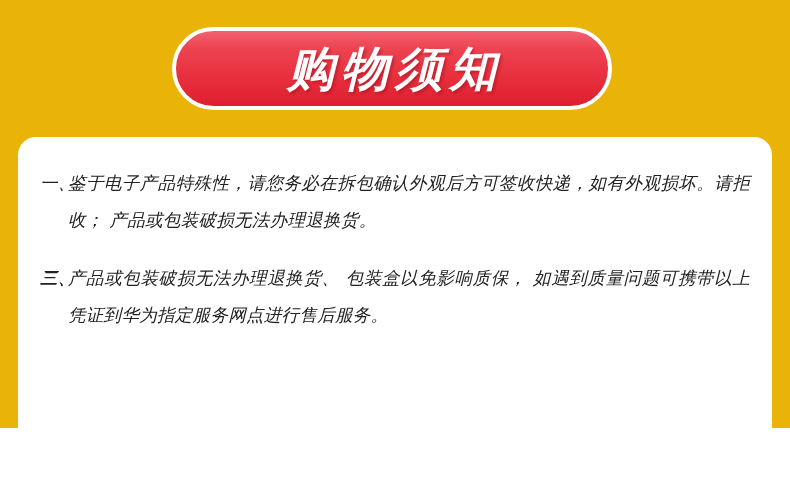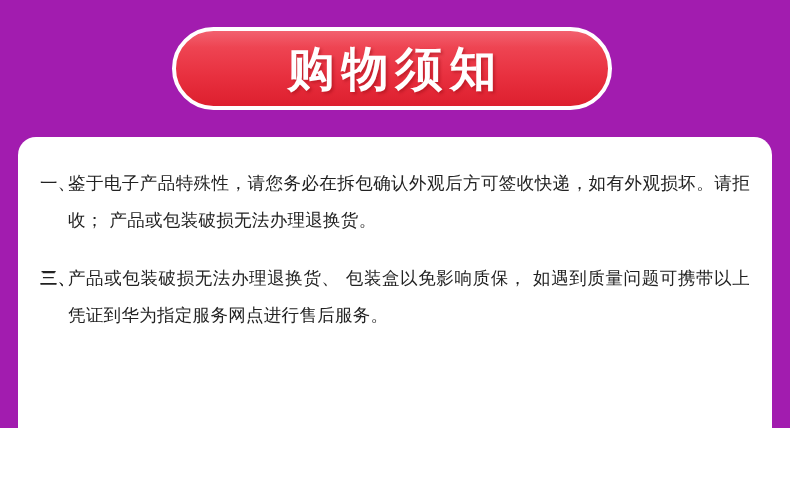--- a/index.html
+++ b/index.html
@@ -10,22 +10,23 @@
     width: 790px;
     height: 489px;
     overflow: hidden;
     font-family: "Liberation Sans", "DejaVu Sans", sans-serif;
   }
 
   #page {
     position: relative;
     width: 790px;
     height: 428px;
-    background: #a21caf;
+    background: #eab308;
     box-sizing: border-box;
+    font-style: italic;
   }
 
   
   #banner {
     position: absolute;
     left: 172px;
     top: 27px;
     width: 440px;
     height: 83px;
     box-sizing: border-box;

